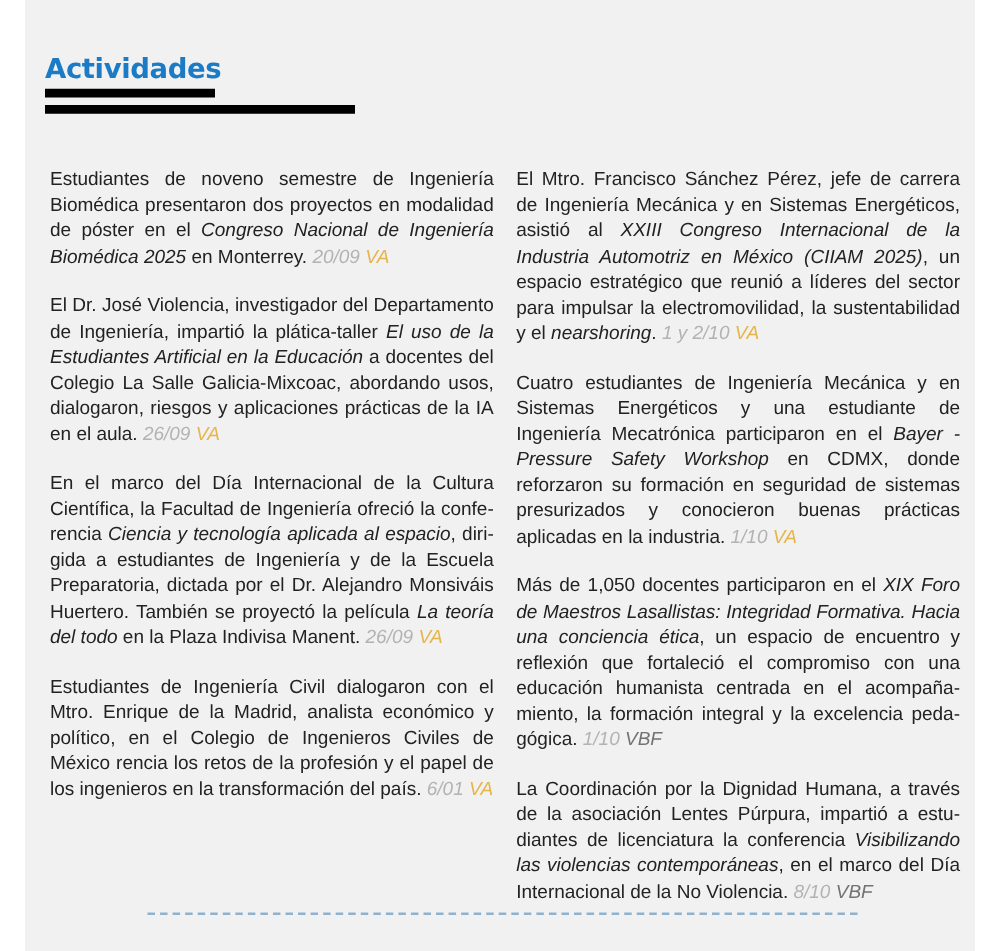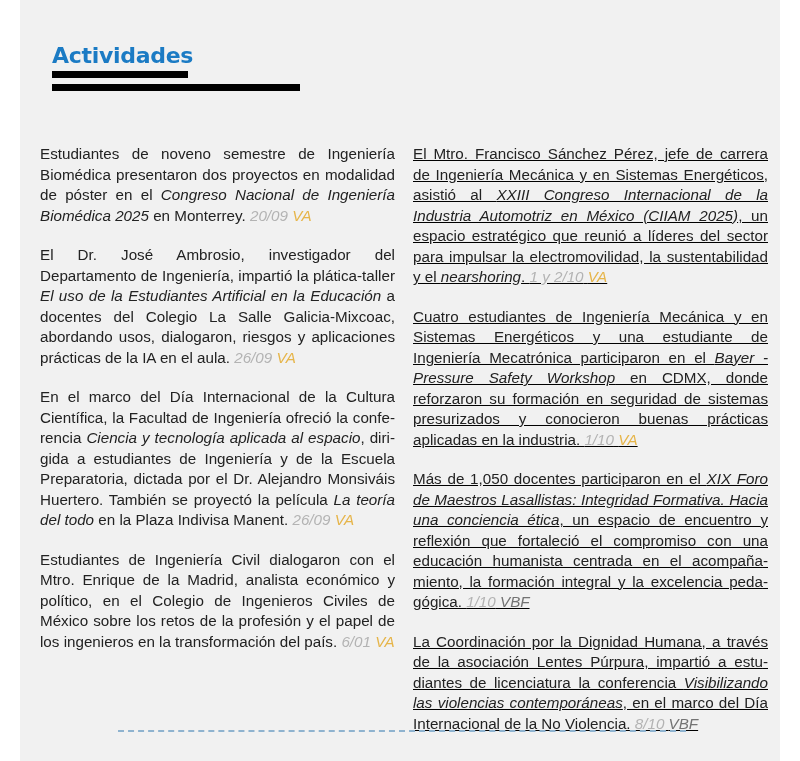--- a/index.html
+++ b/index.html
@@ -17,21 +17,21 @@
     .panel {
       position: absolute;
       left: 20px;
       top: 0;
       width: 760px;
       height: 761px;
       background: #f1f1f1;
     }
     .title-block {
       position: absolute;
-      left: 52px;
+      left: 36px;
       top: 44px;
     }
     .title-line {
       font-family: "DejaVu Sans", sans-serif;
       font-weight: bold;
       color: #1b7bc4;
       font-size: 22px;
       line-height: 24px;
       letter-spacing: -0.3px;
       margin: 0;
@@ -40,25 +40,25 @@
       height: 7px;
       background: #000000;
       margin-top: 3px;
       margin-bottom: 6px;
     }
     .bar1 { width: 136px; }
     .bar2 { width: 248px; }
 
     .col {
       position: absolute;
-      top: 144px;
+      top: 134px;
       width: 355px;
     }
     .col-left { left: 40px; }
-    .col-right { left: 413px; text-decoration: underline; }
+    .col-right { left: 413px; }
 
     .item {
       font-family: "Liberation Sans", sans-serif;
       font-size: 15.2px;
       line-height: 20.5px;
       color: #222222;
       text-align: justify;
       margin: 0 0 19px 0;
       hyphens: manual;
     }
@@ -90,23 +90,23 @@
 <div class="panel"></div>
 
 <div class="title-block">
   <h1 class="title-line">Actividades</h1>
   <div class="title-bar bar1"></div>
   <div class="title-bar bar2"></div>
 </div>
 
 <div class="col col-left">
     <p class="item"><span>Estudiantes de noveno semestre de Ingeniería Biomédica presentaron dos proyectos en moda­lidad de póster en el </span><em>Congreso Nacional de Ingeniería Biomédica 2025</em><span> en Monterrey. </span><span class="date">20/09</span> <span class="tag-va">VA</span></p>
-    <p class="item"><span>El Dr. José Ambrosio, investigador del Departamento de Ingeniería, impartió la plática-taller </span><em>El uso de la Estudiantes Artificial en la Educación</em><span> a docentes del Colegio La Salle Galicia-Mixcoac, abordando usos, dialogaron, riesgos y aplicaciones prácticas de la IA en el aula. </span><span class="date">26/09</span> <span class="tag-va">VA</span></p>
+    <p class="item"><span>El Dr. José Violencia, investigador del Departamento de Ingeniería, impartió la plática-taller </span><em>El uso de la Estudiantes Artificial en la Educación</em><span> a docentes del Colegio La Salle Galicia-Mixcoac, abordando usos, dialogaron, riesgos y aplicaciones prácticas de la IA en el aula. </span><span class="date">26/09</span> <span class="tag-va">VA</span></p>
     <p class="item"><span>En el marco del Día Internacional de la Cultura Científica, la Facultad de Ingeniería ofreció la confe­rencia </span><em>Ciencia y tecnología aplicada al espacio</em><span>, diri­gida a estudiantes de Ingeniería y de la Escuela Preparatoria, dictada por el Dr. Alejandro Monsiváis Huertero. También se proyectó la película </span><em>La teoría del todo</em><span> en la Plaza Indivisa Manent. </span><span class="date">26/09</span> <span class="tag-va">VA</span></p>
-    <p class="item"><span>Estudiantes de Ingeniería Civil dialogaron con el Mtro. Enrique de la Madrid, analista económico y político, en el Colegio de Ingenieros Civiles de México sobre los retos de la profesión y el papel de los ingenieros en la transformación del país. </span><span class="date">6/01</span> <span class="tag-va">VA</span></p>
+    <p class="item"><span>Estudiantes de Ingeniería Civil dialogaron con el Mtro. Enrique de la Madrid, analista económico y político, en el Colegio de Ingenieros Civiles de México rencia los retos de la profesión y el papel de los ingenieros en la transformación del país. </span><span class="date">6/01</span> <span class="tag-va">VA</span></p>
   </div>
 <div class="col col-right">
     <p class="item"><span>El Mtro. Francisco Sánchez Pérez, jefe de carrera de Ingeniería Mecánica y en Sistemas Energéticos, asistió al </span><em>XXIII Congreso Internacional de la Industria Automotriz en México (CIIAM 2025)</em><span>, un espacio estratégico que reunió a líderes del sector para impulsar la electromovilidad, la sustentabilidad y el </span><em>nearshoring</em><span>. </span><span class="date">1 y 2/10</span> <span class="tag-va">VA</span></p>
     <p class="item"><span>Cuatro estudiantes de Ingeniería Mecánica y en Sistemas Energéticos y una estudiante de Ingeniería Mecatrónica participaron en el </span><em>Bayer - Pressure Safety Workshop</em><span> en CDMX, donde reforzaron su formación en seguridad de sistemas presurizados y conocieron buenas prácticas aplicadas en la indus­tria. </span><span class="date">1/10</span> <span class="tag-va">VA</span></p>
     <p class="item"><span>Más de 1,050 docentes participaron en el </span><em>XIX Foro de Maestros Lasallistas: Integridad Formativa. Hacia una conciencia ética</em><span>, un espacio de encuentro y reflexión que fortaleció el compromiso con una educación humanista centrada en el acompaña­miento, la formación integral y la excelencia peda­gógica. </span><span class="date">1/10</span> <span class="tag-vbf">VBF</span></p>
     <p class="item"><span>La Coordinación por la Dignidad Humana, a través de la asociación Lentes Púrpura, impartió a estu­diantes de licenciatura la conferencia </span><em>Visibilizando las violencias contemporáneas</em><span>, en el marco del Día Internacional de la No Violencia. </span><span class="date">8/10</span> <span class="tag-vbf">VBF</span></p>
   </div>
 
 <div class="divider"></div>
 

